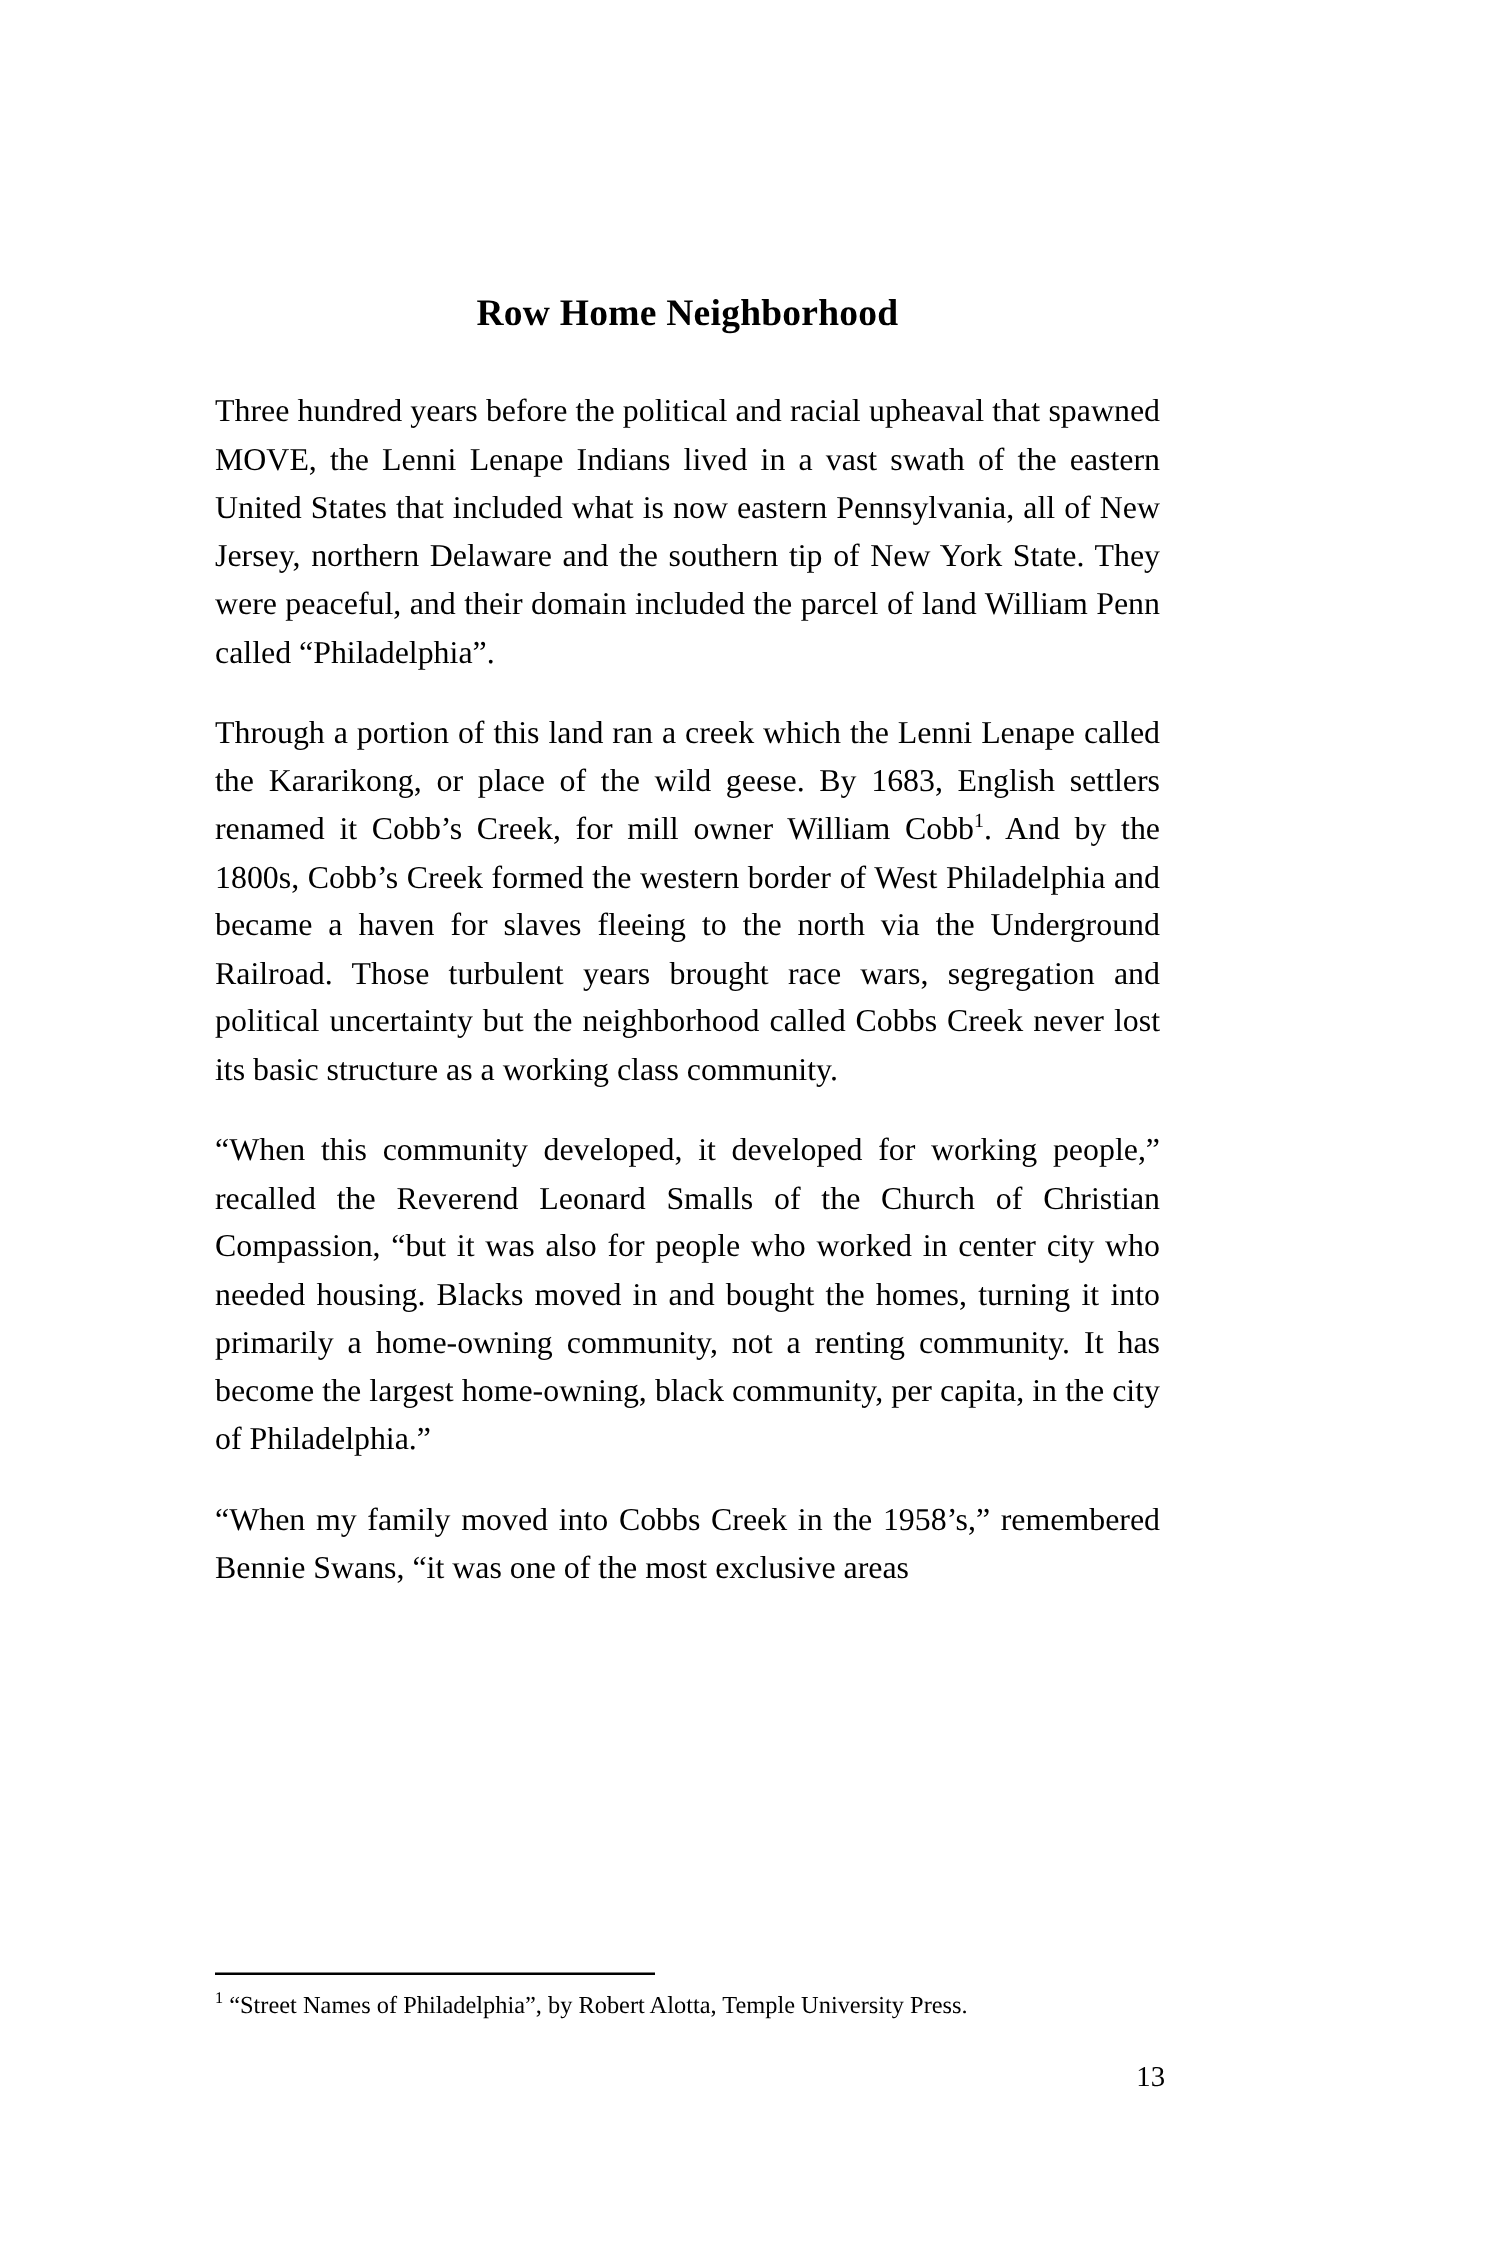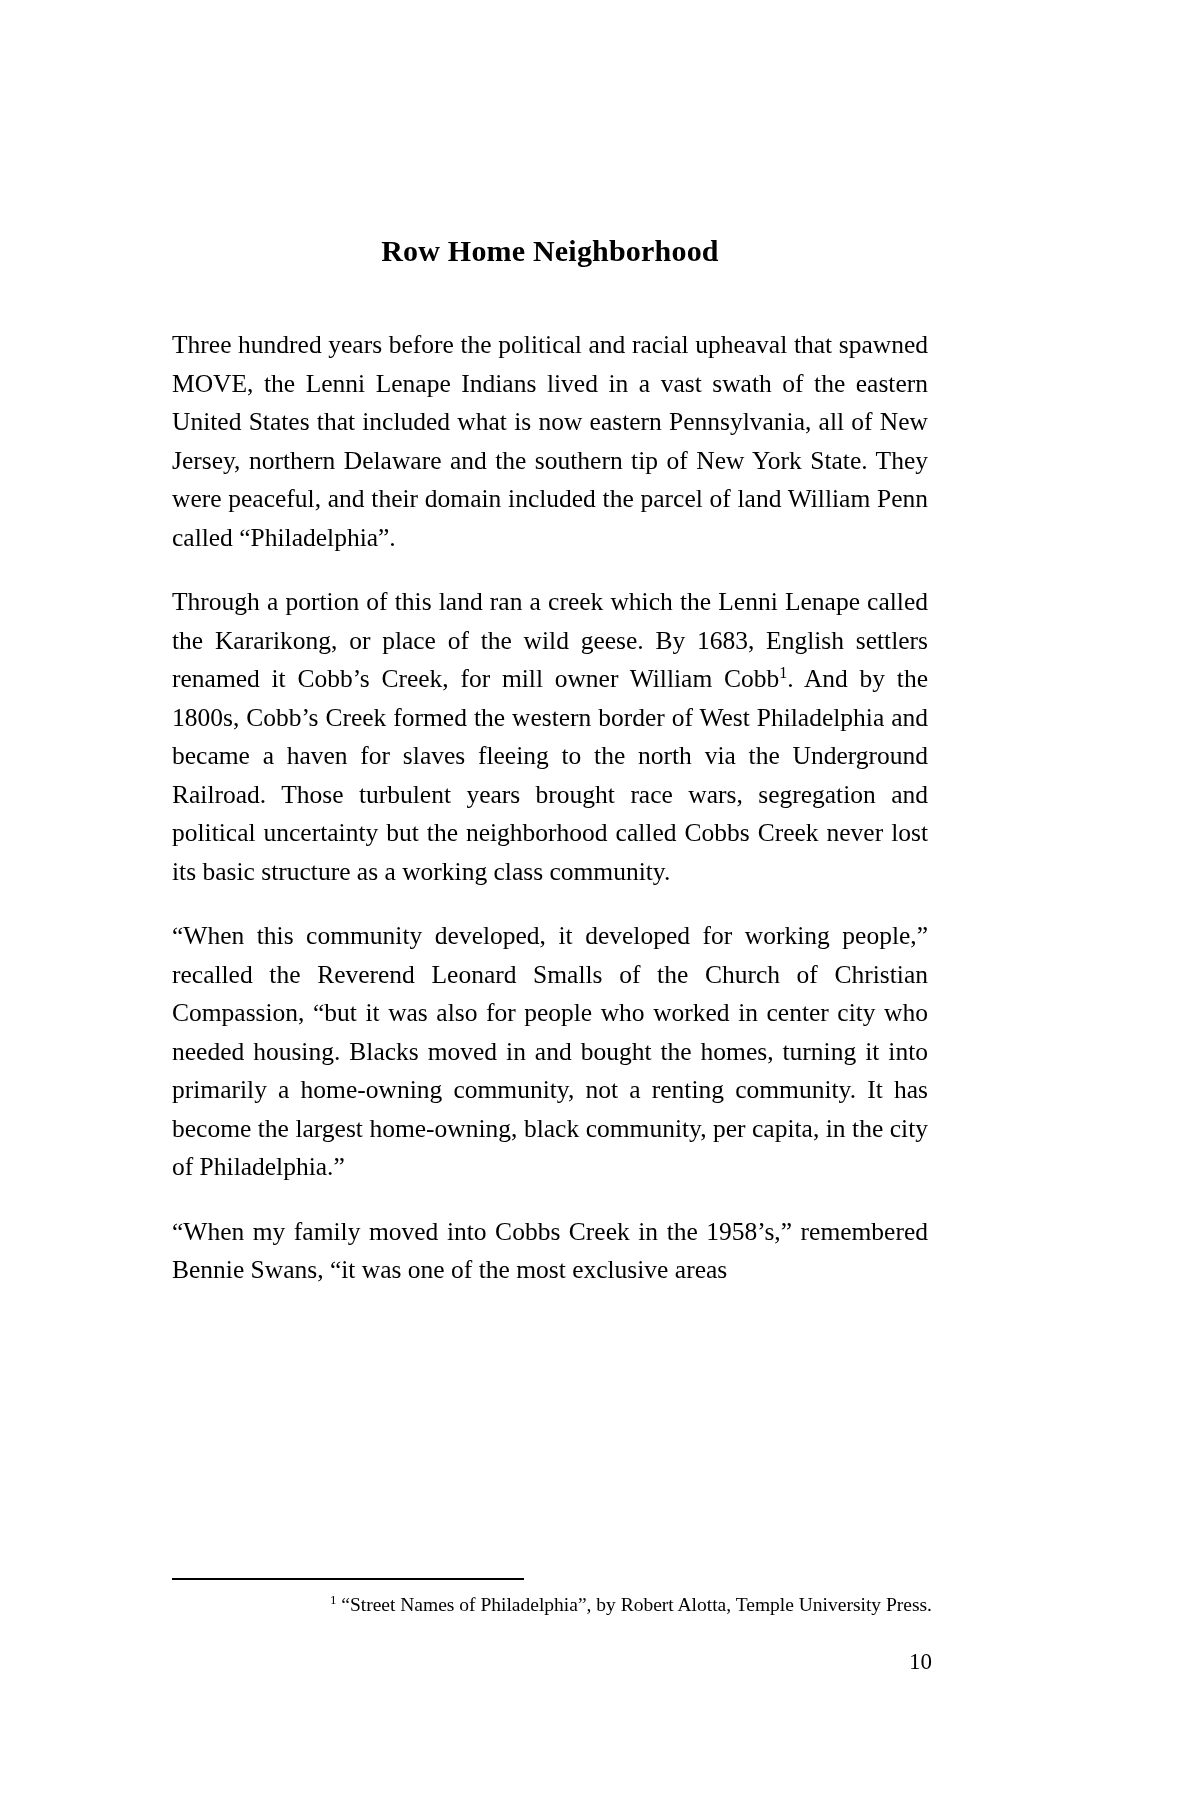--- a/index.html
+++ b/index.html
@@ -37,21 +37,21 @@
     font-weight: bold;
     font-size: 30px;
     line-height: 38px;
     margin: 0;
     padding-top: 232px;
     letter-spacing: 0.2px;
     font-family: "Liberation Serif", "DejaVu Serif", serif;
   }
 
   .body-block {
-    margin-top: 56px;
+    margin-top: 40px;
   }
 
   p.para {
     margin: 0 0 26px 0;
     font-size: 25.5px;
     line-height: 38.5px;
     text-align: justify;
     text-justify: inter-word;
     font-family: "Liberation Serif", "DejaVu Serif", serif;
     hyphens: none;
@@ -78,21 +78,21 @@
     width: 352px;
     height: 0;
     border-top: 2.5px solid #000000;
     margin: 0 0 12px 0;
   }
 
   .footnote-text {
     font-size: 19.5px;
     line-height: 26px;
     margin: 0;
-    text-align: right;
+    text-align: left;
     font-family: "Liberation Serif", "DejaVu Serif", serif;
   }
 
   .footnote-text sup {
     font-size: 13px;
     vertical-align: super;
     line-height: 0;
   }
 
   .page-number {
@@ -126,15 +126,15 @@
       <p class="para">“When my family moved into Cobbs Creek in the 1958’s,” remembered Bennie Swans, “it was one of the most exclusive areas</p>
 
     </div>
   </div>
 
   <div class="footnote-area">
     <div class="footnote-rule"></div>
     <p class="footnote-text"><sup>1</sup> <span>“Street Names of Philadelphia”, by Robert Alotta, Temple University Press.</span></p>
   </div>
 
-  <div class="page-number">10</div>
+  <div class="page-number">13</div>
 
 </div>
 
 </body></html>

